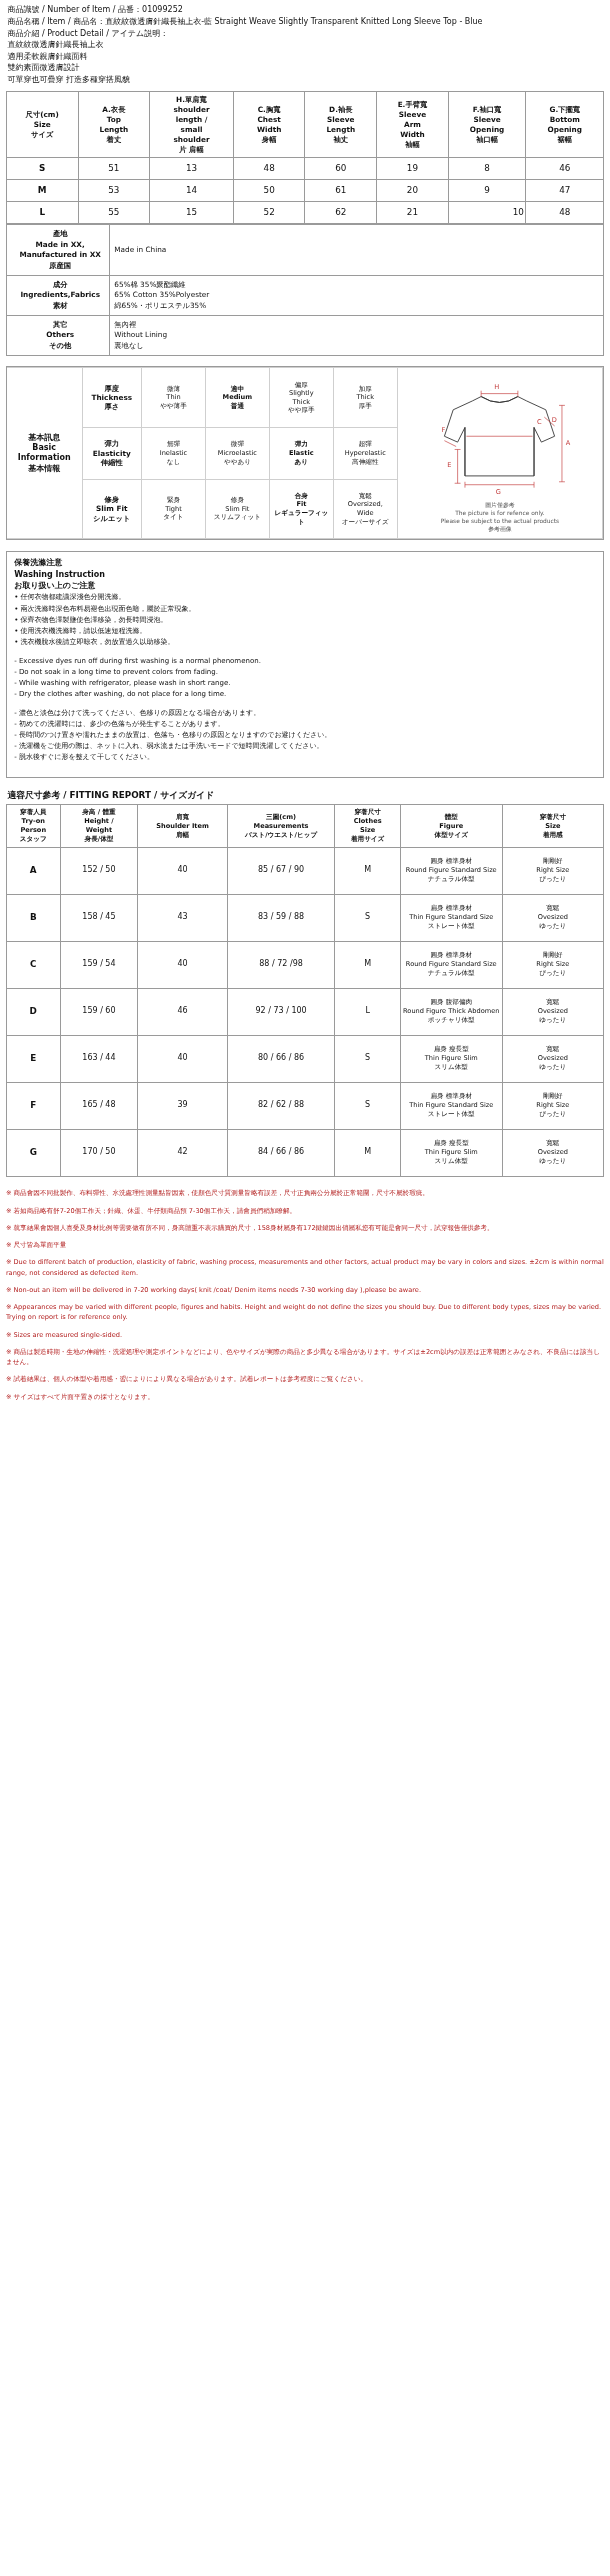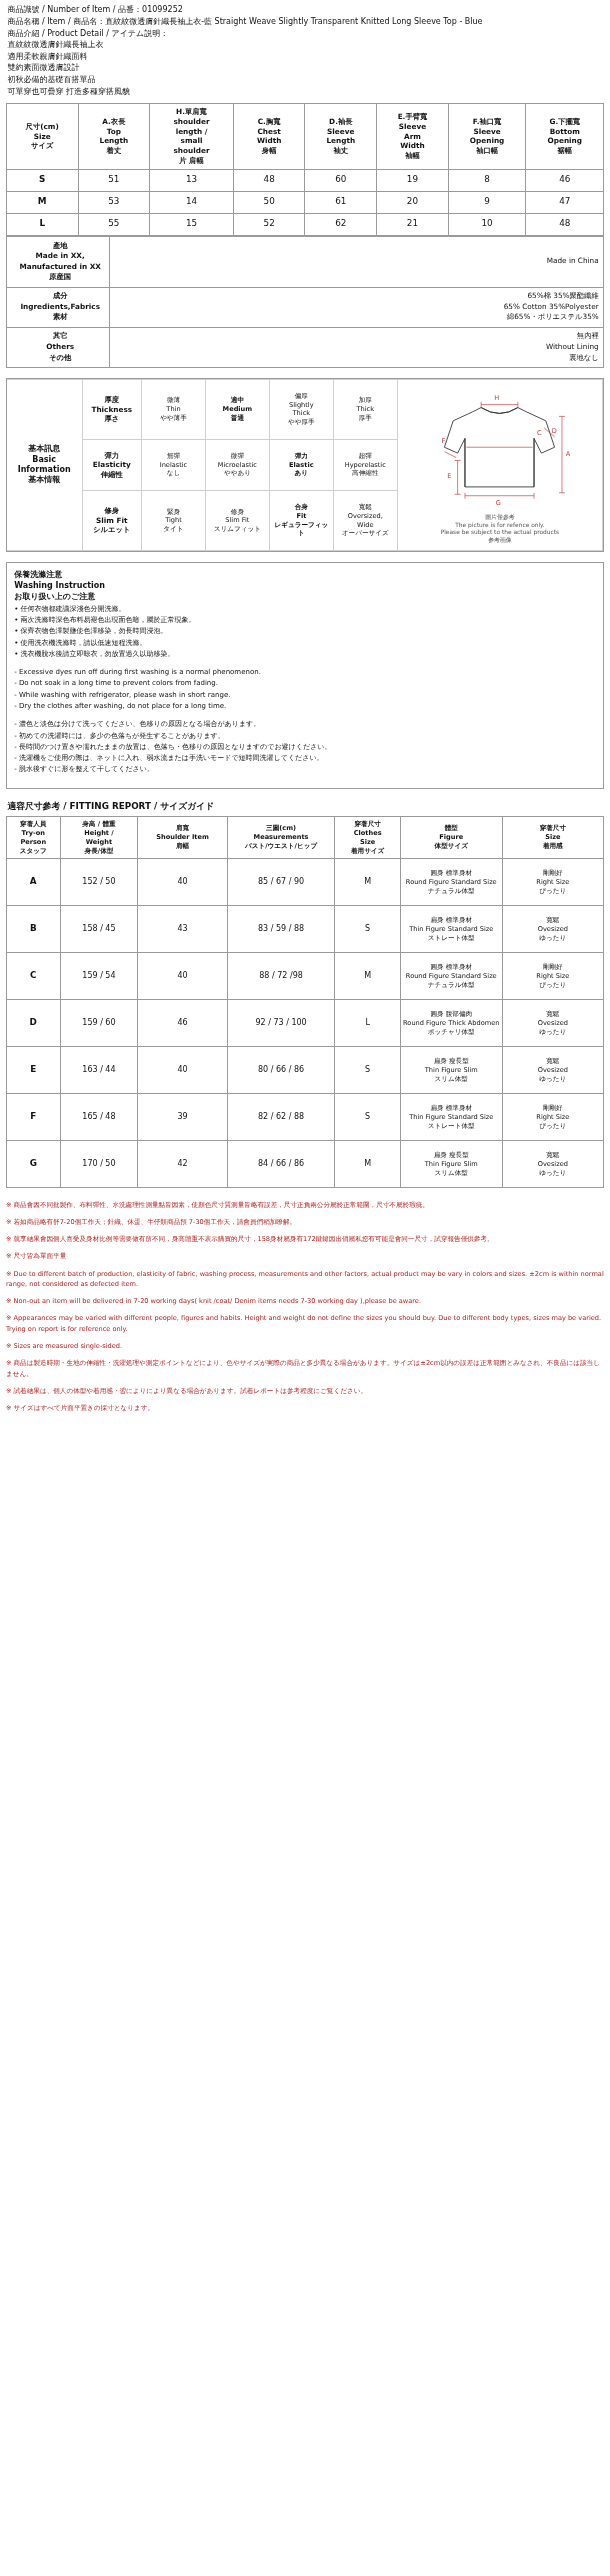--- a/index.html
+++ b/index.html
@@ -36,21 +36,21 @@
 
   .infotbl { border: 0.7px solid #9a9a9a; margin-top: 0; }
   .infotbl td {
     border: 0.7px solid #9a9a9a;
     padding: 3.7px 4.4px;
     font-size: 7.3px;
     line-height: 1.45;
     vertical-align: middle;
   }
   .infotbl td.k { width: 103px; text-align: center; font-weight: bold; padding-left: 9px; }
-  .infotbl td.v { text-align: right; }
+  .infotbl td.v { text-align: left; }
 
   
   .basicwrap { border: 0.7px solid #9a9a9a; margin-top: 10.3px; padding: 0; }
   .basic { width: 100%; }
   .basic td {
     border: 0.7px solid #cfcfcf;
     font-size: 6.6px;
     line-height: 1.3;
     padding: 4.4px 2.2px;
     text-align: center;
@@ -96,21 +96,20 @@
 
 <div class="page">
 
   <div>
     <div class="head-line" style="white-space: pre-line;">商品識號 / Number of Item / 品番：01099252</div>
     <div class="head-line" style="white-space: pre-line;">商品名稱 / Item / 商品名：直紋紋微透膚針織長袖上衣-藍 Straight Weave Slightly Transparent Knitted Long Sleeve Top - Blue</div>
     <div class="head-line" style="white-space: pre-line;">商品介紹 / Product Detail / アイテム説明：</div>
     <div class="head-line" style="white-space: pre-line;">直紋紋微透膚針織長袖上衣</div>
     <div class="head-line" style="white-space: pre-line;">適用柔軟親膚針織面料</div>
     <div class="head-line" style="white-space: pre-line;">雙約素面微透膚設計</div>
-    <div class="head-line" style="white-space: pre-line;">初秋必備的基礎百搭單品</div>
     <div class="head-line" style="white-space: pre-line;">可單穿也可疊穿 打造多種穿搭風貌</div>
   </div>
 
   <table class="sizetbl">
     <thead>
       <tr>
         <th style="width: 12%; white-space: pre-line;" class="ml">尺寸(cm)
 Size
 サイズ</th>
         <th style="width: 12%; white-space: pre-line;" class="ml">A.衣長
@@ -167,21 +166,21 @@
         <td style="white-space: pre-line;">9</td>
         <td style="white-space: pre-line;">47</td>
       </tr>
       <tr>
         <td class="lbl" style="white-space: pre-line;">L</td>
         <td style="white-space: pre-line;">55</td>
         <td style="white-space: pre-line;">15</td>
         <td style="white-space: pre-line;">52</td>
         <td style="white-space: pre-line;">62</td>
         <td style="white-space: pre-line;">21</td>
-        <td style="white-space: pre-line;">10</td>
+        <td style="white-space: pre-line; text-align: right;">10</td>
         <td style="white-space: pre-line;">48</td>
       </tr>
     </tbody>
   </table>
 
   <table class="infotbl">
     <tbody>
       <tr>
         <td class="k" style="white-space: pre-line;">產地
 Made in XX,

